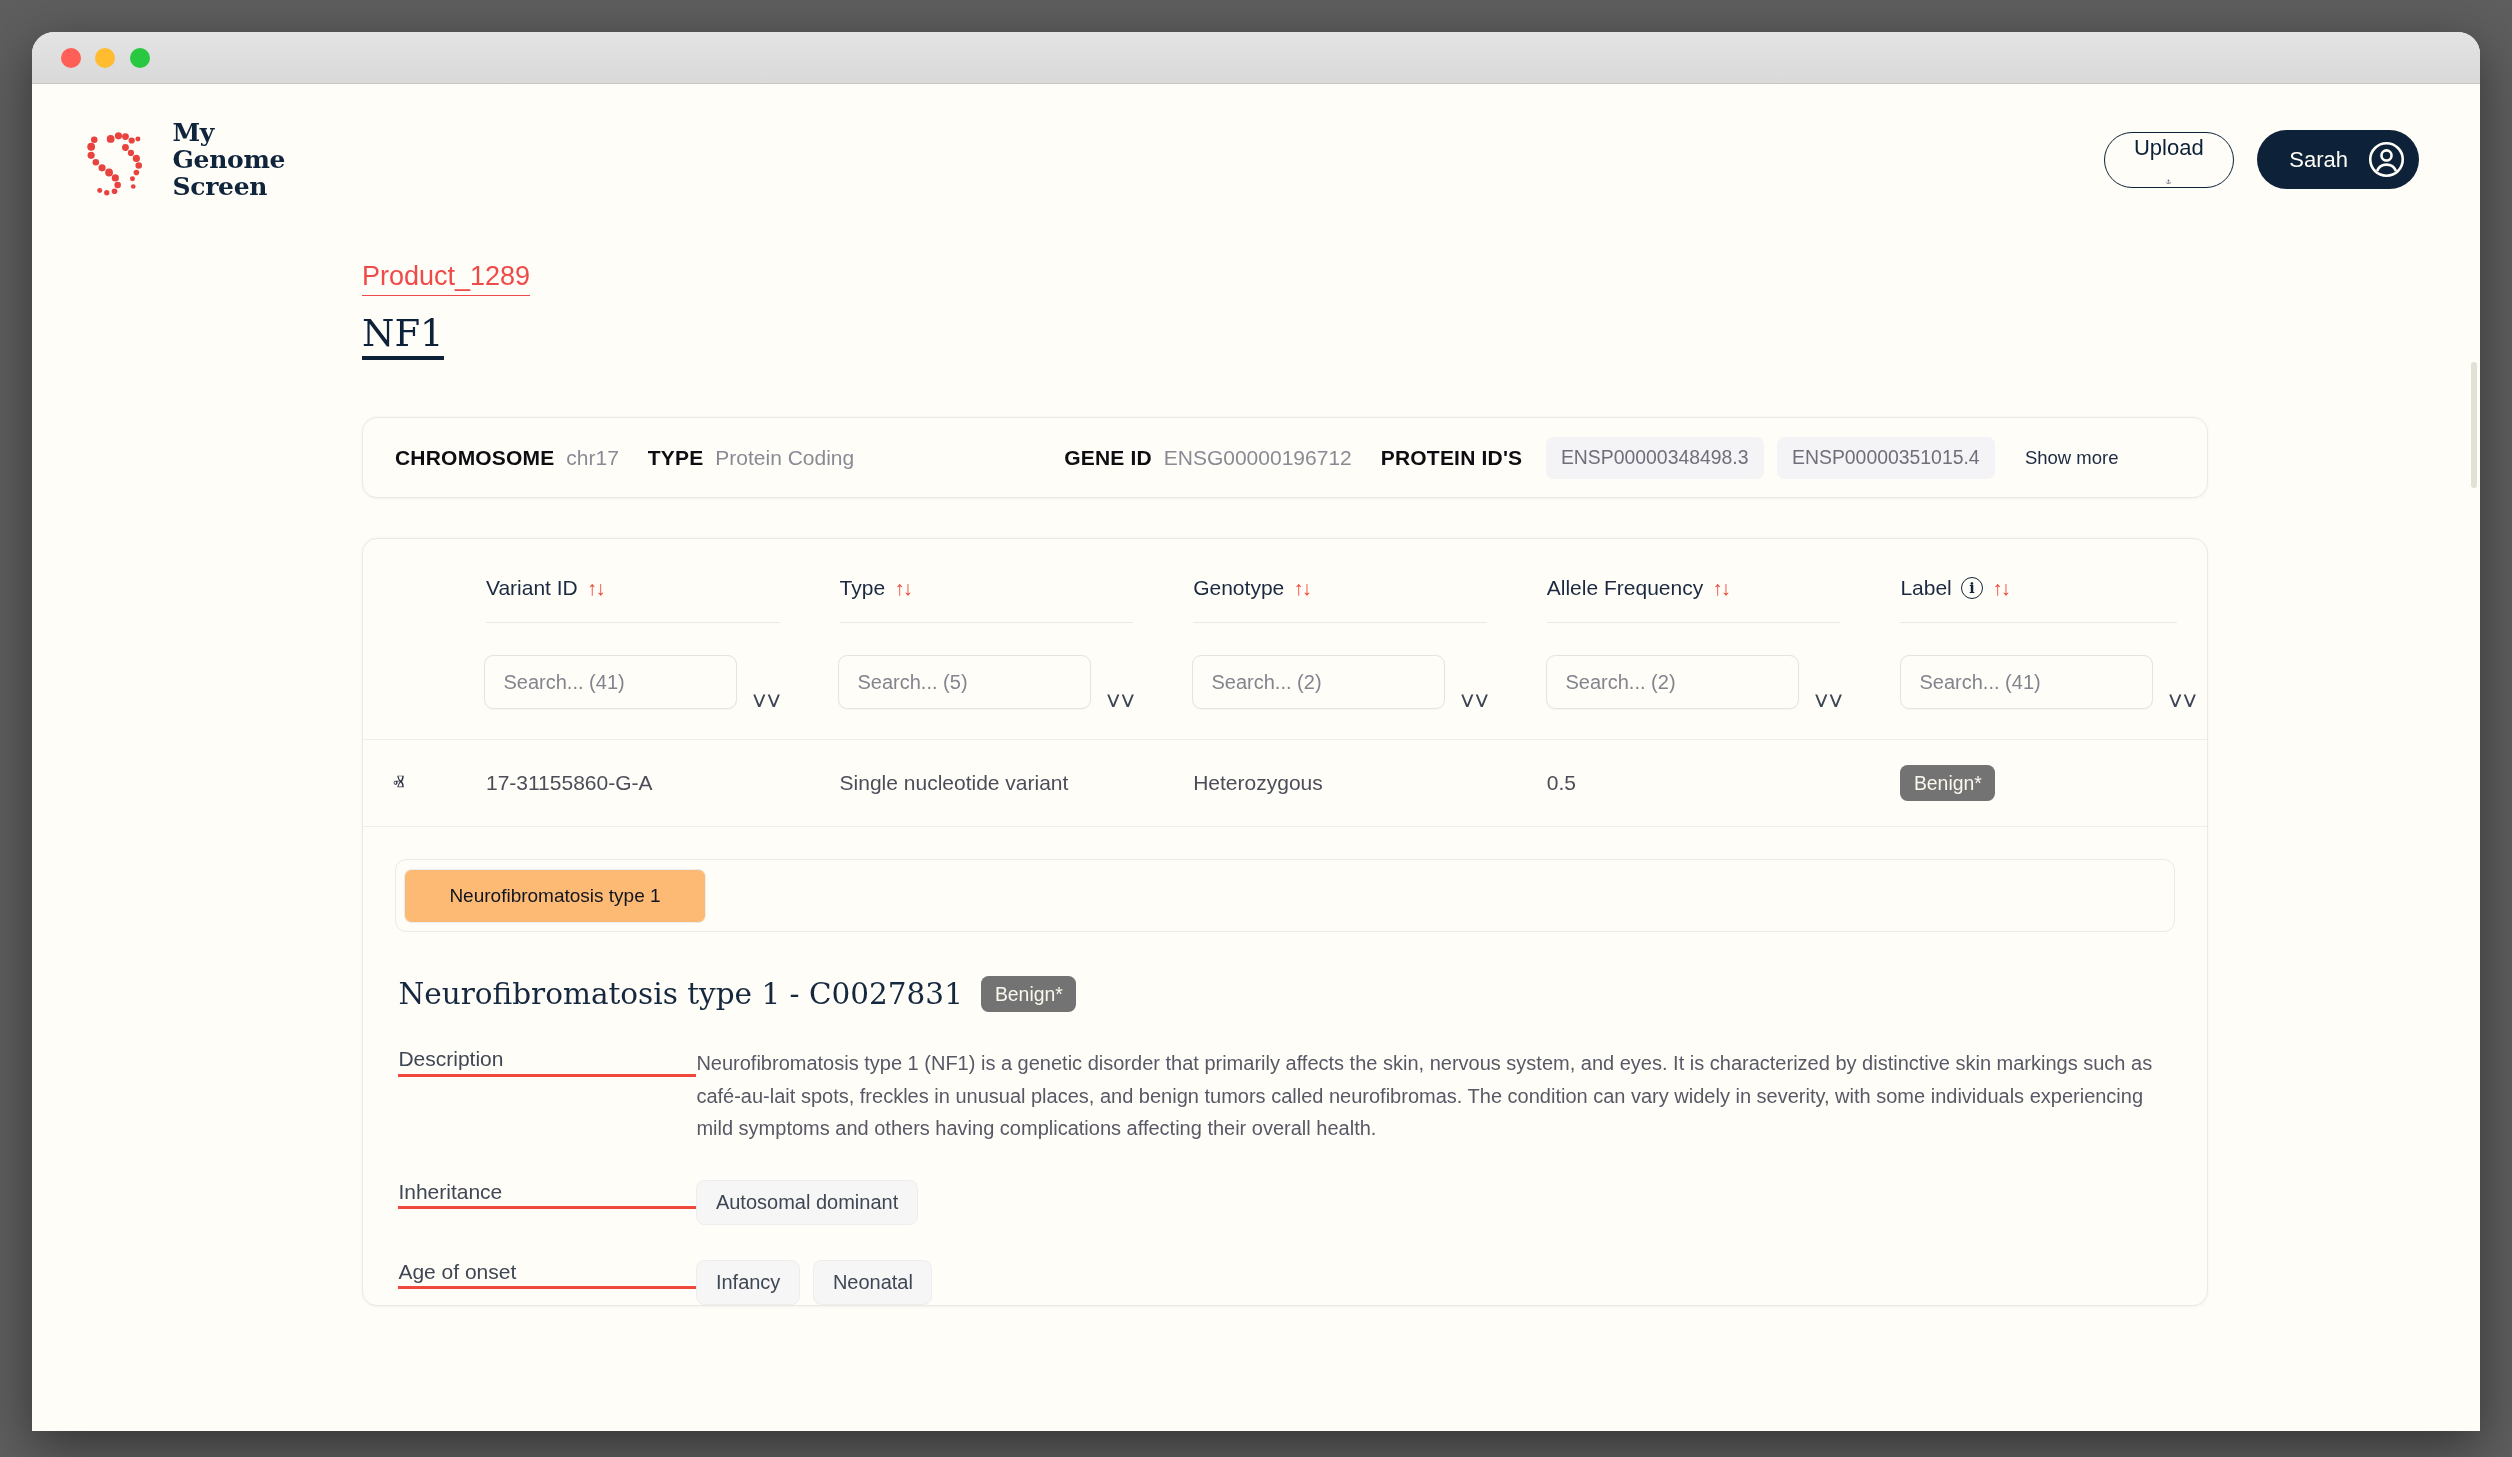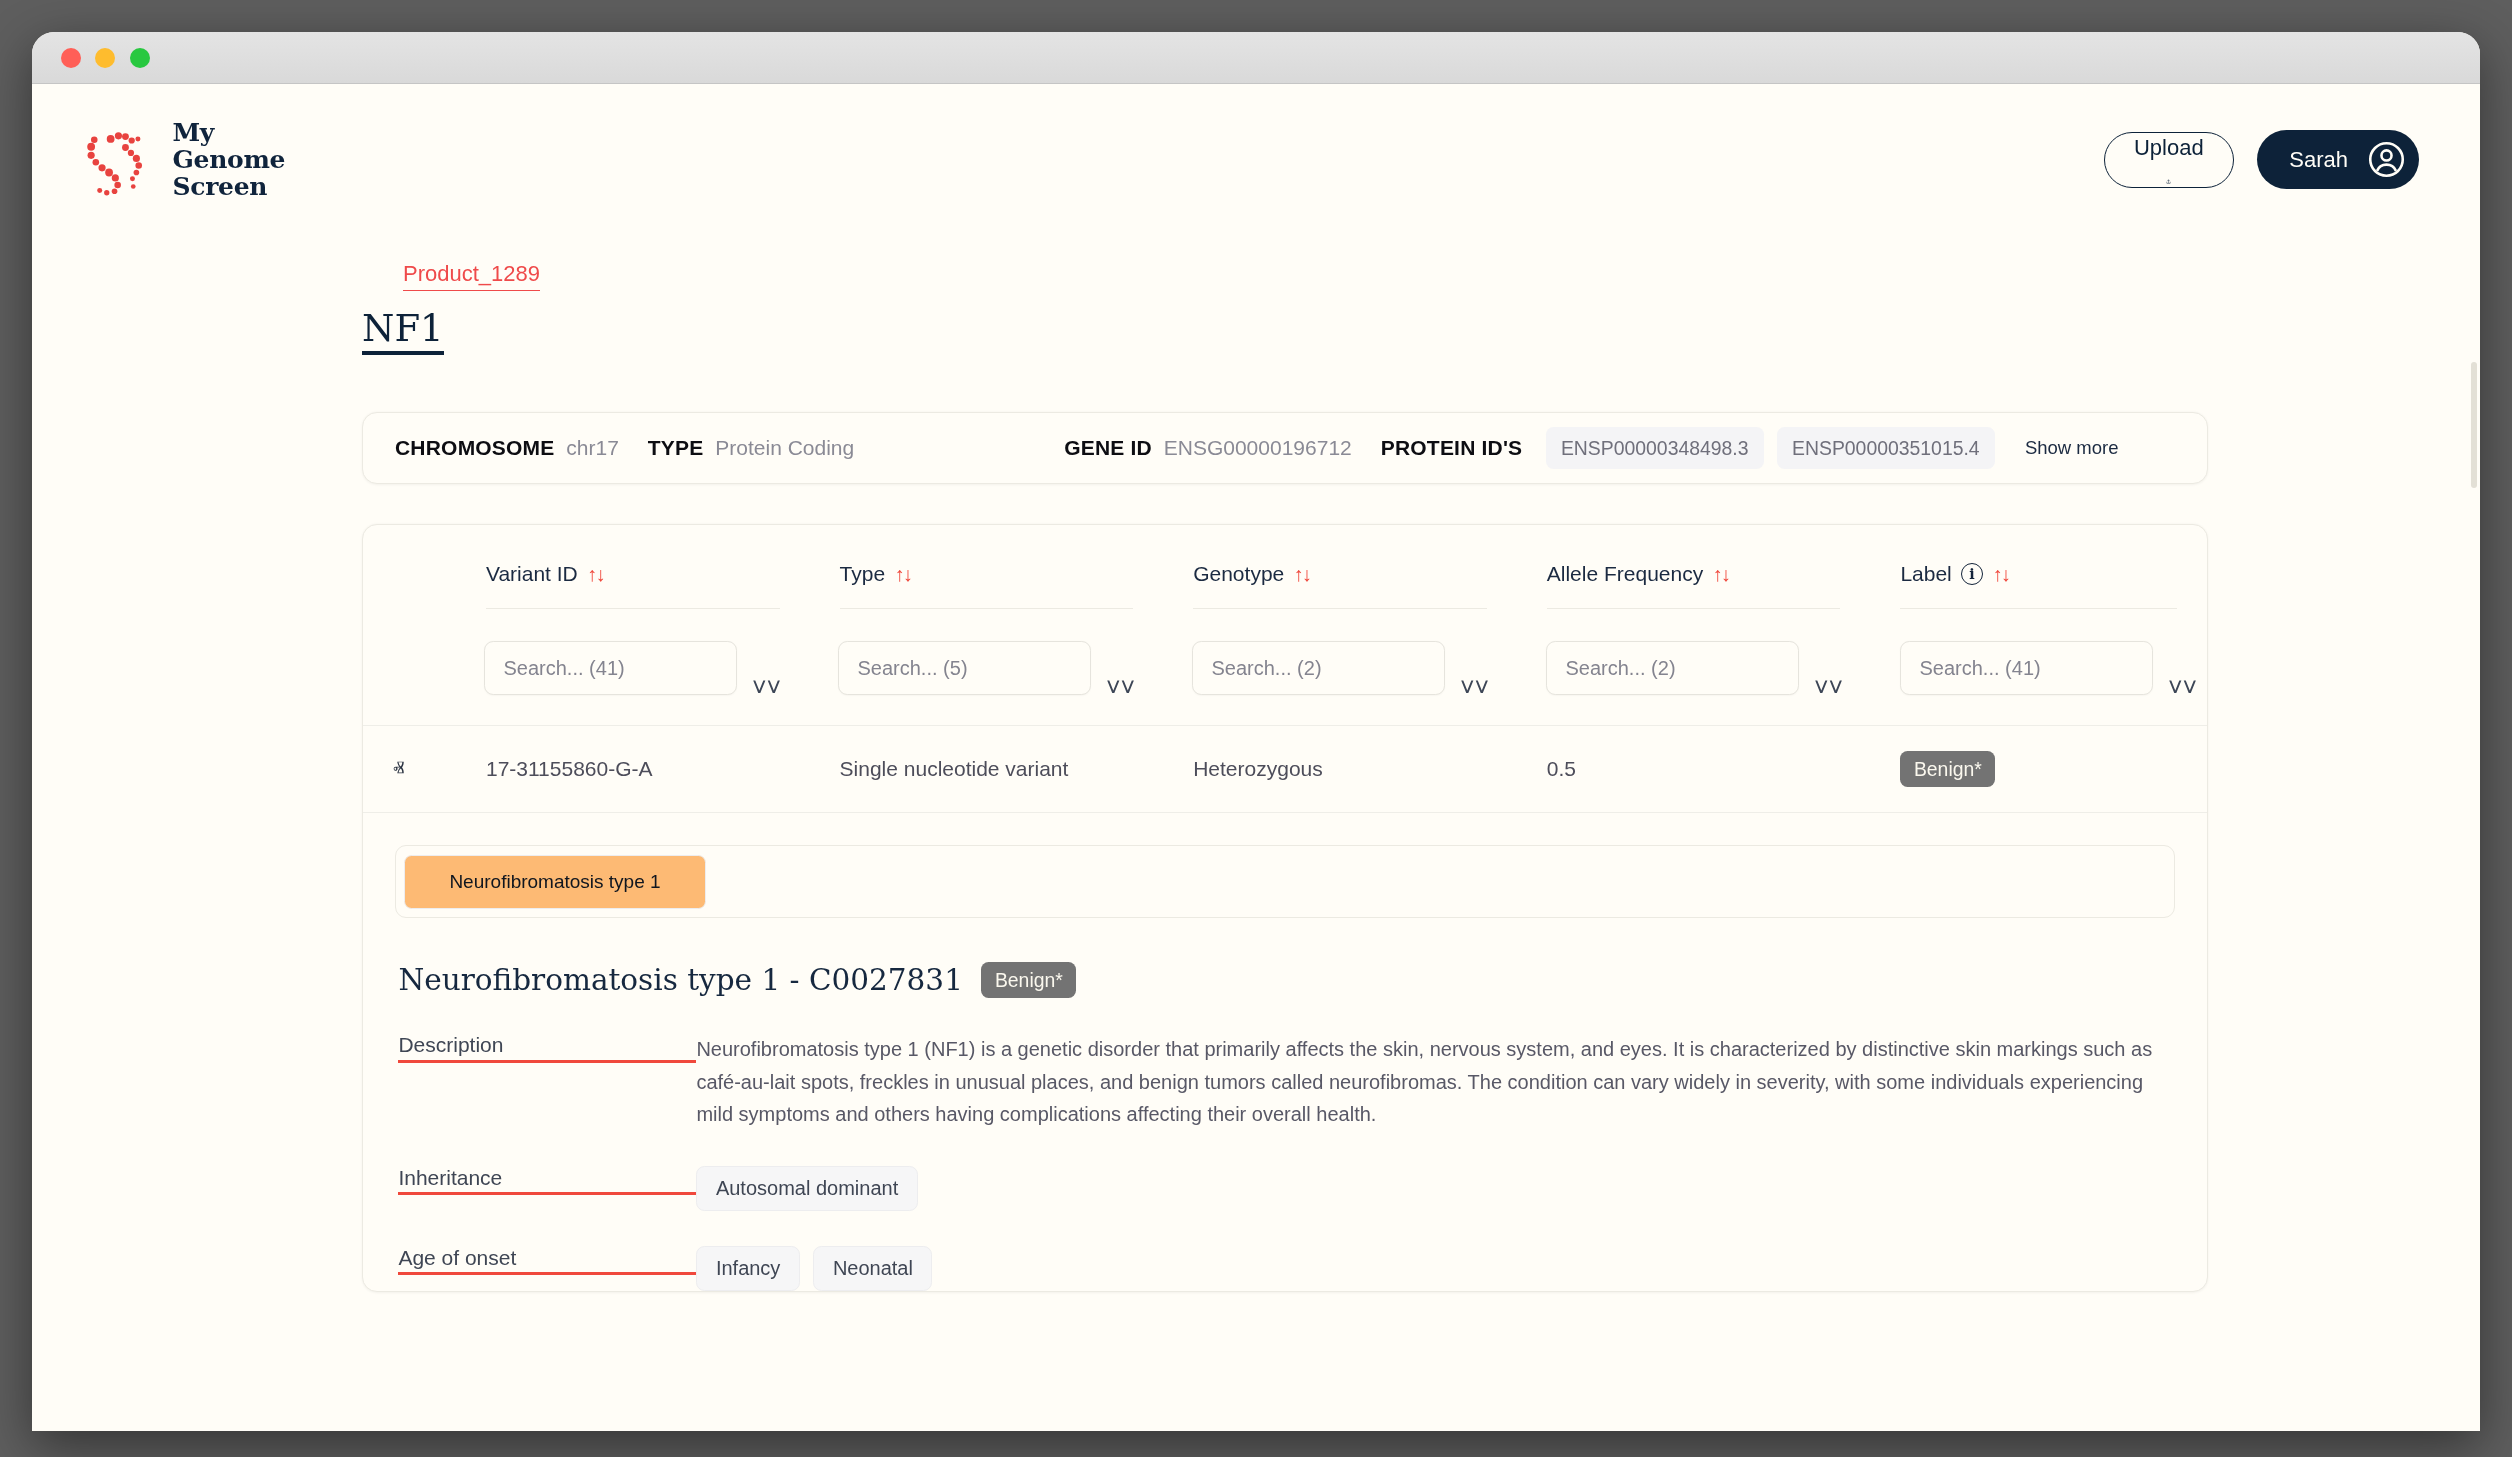--- a/index.html
+++ b/index.html
@@ -111,26 +111,25 @@
     font-size: 22px;
     cursor: pointer;
     font-family: "Liberation Sans", sans-serif;
   }
 
   
   .crumbs { padding: 61px 0 0 330px; }
   .crumb-link {
     display: inline-block;
     color: #ef4a4a;
-    font-size: 22px;
+    font-size: 27px;
     text-decoration: none;
     border-bottom: 1.7px solid #ef4a4a;
     padding-bottom: 3.4px;
     cursor: pointer;
-    margin-left: 41px;
   }
   .gene-title {
     display: inline-block;
     margin-top: 18.5px;
     font-family: "DejaVu Serif", "Liberation Serif", serif;
     font-size: 37px;
     font-weight: 400;
     color: #0d2239;
     border-bottom: 4.2px solid #0d2239;
     padding-bottom: 2.5px;
@@ -142,21 +141,21 @@
     margin: 0 0 0 330px;
     width: 1846px;
     background: #fffdf7;
     border: 0.8px solid #eceae2;
     border-radius: 15px;
     box-shadow: 0 0.8px 2.5px rgba(20,20,20,.05);
   }
 
   .meta-card {
     margin-top: 57px;
-    height: 72px;
+    height: 81px;
     display: flex;
     align-items: center;
     padding: 12px 32px;
     gap: 29px;
   }
   .meta-group { display: flex; align-items: center; gap: 11.8px; }
   .meta-key {
     font-size: 21px;
     font-weight: 700;
     color: #0d0d12;

